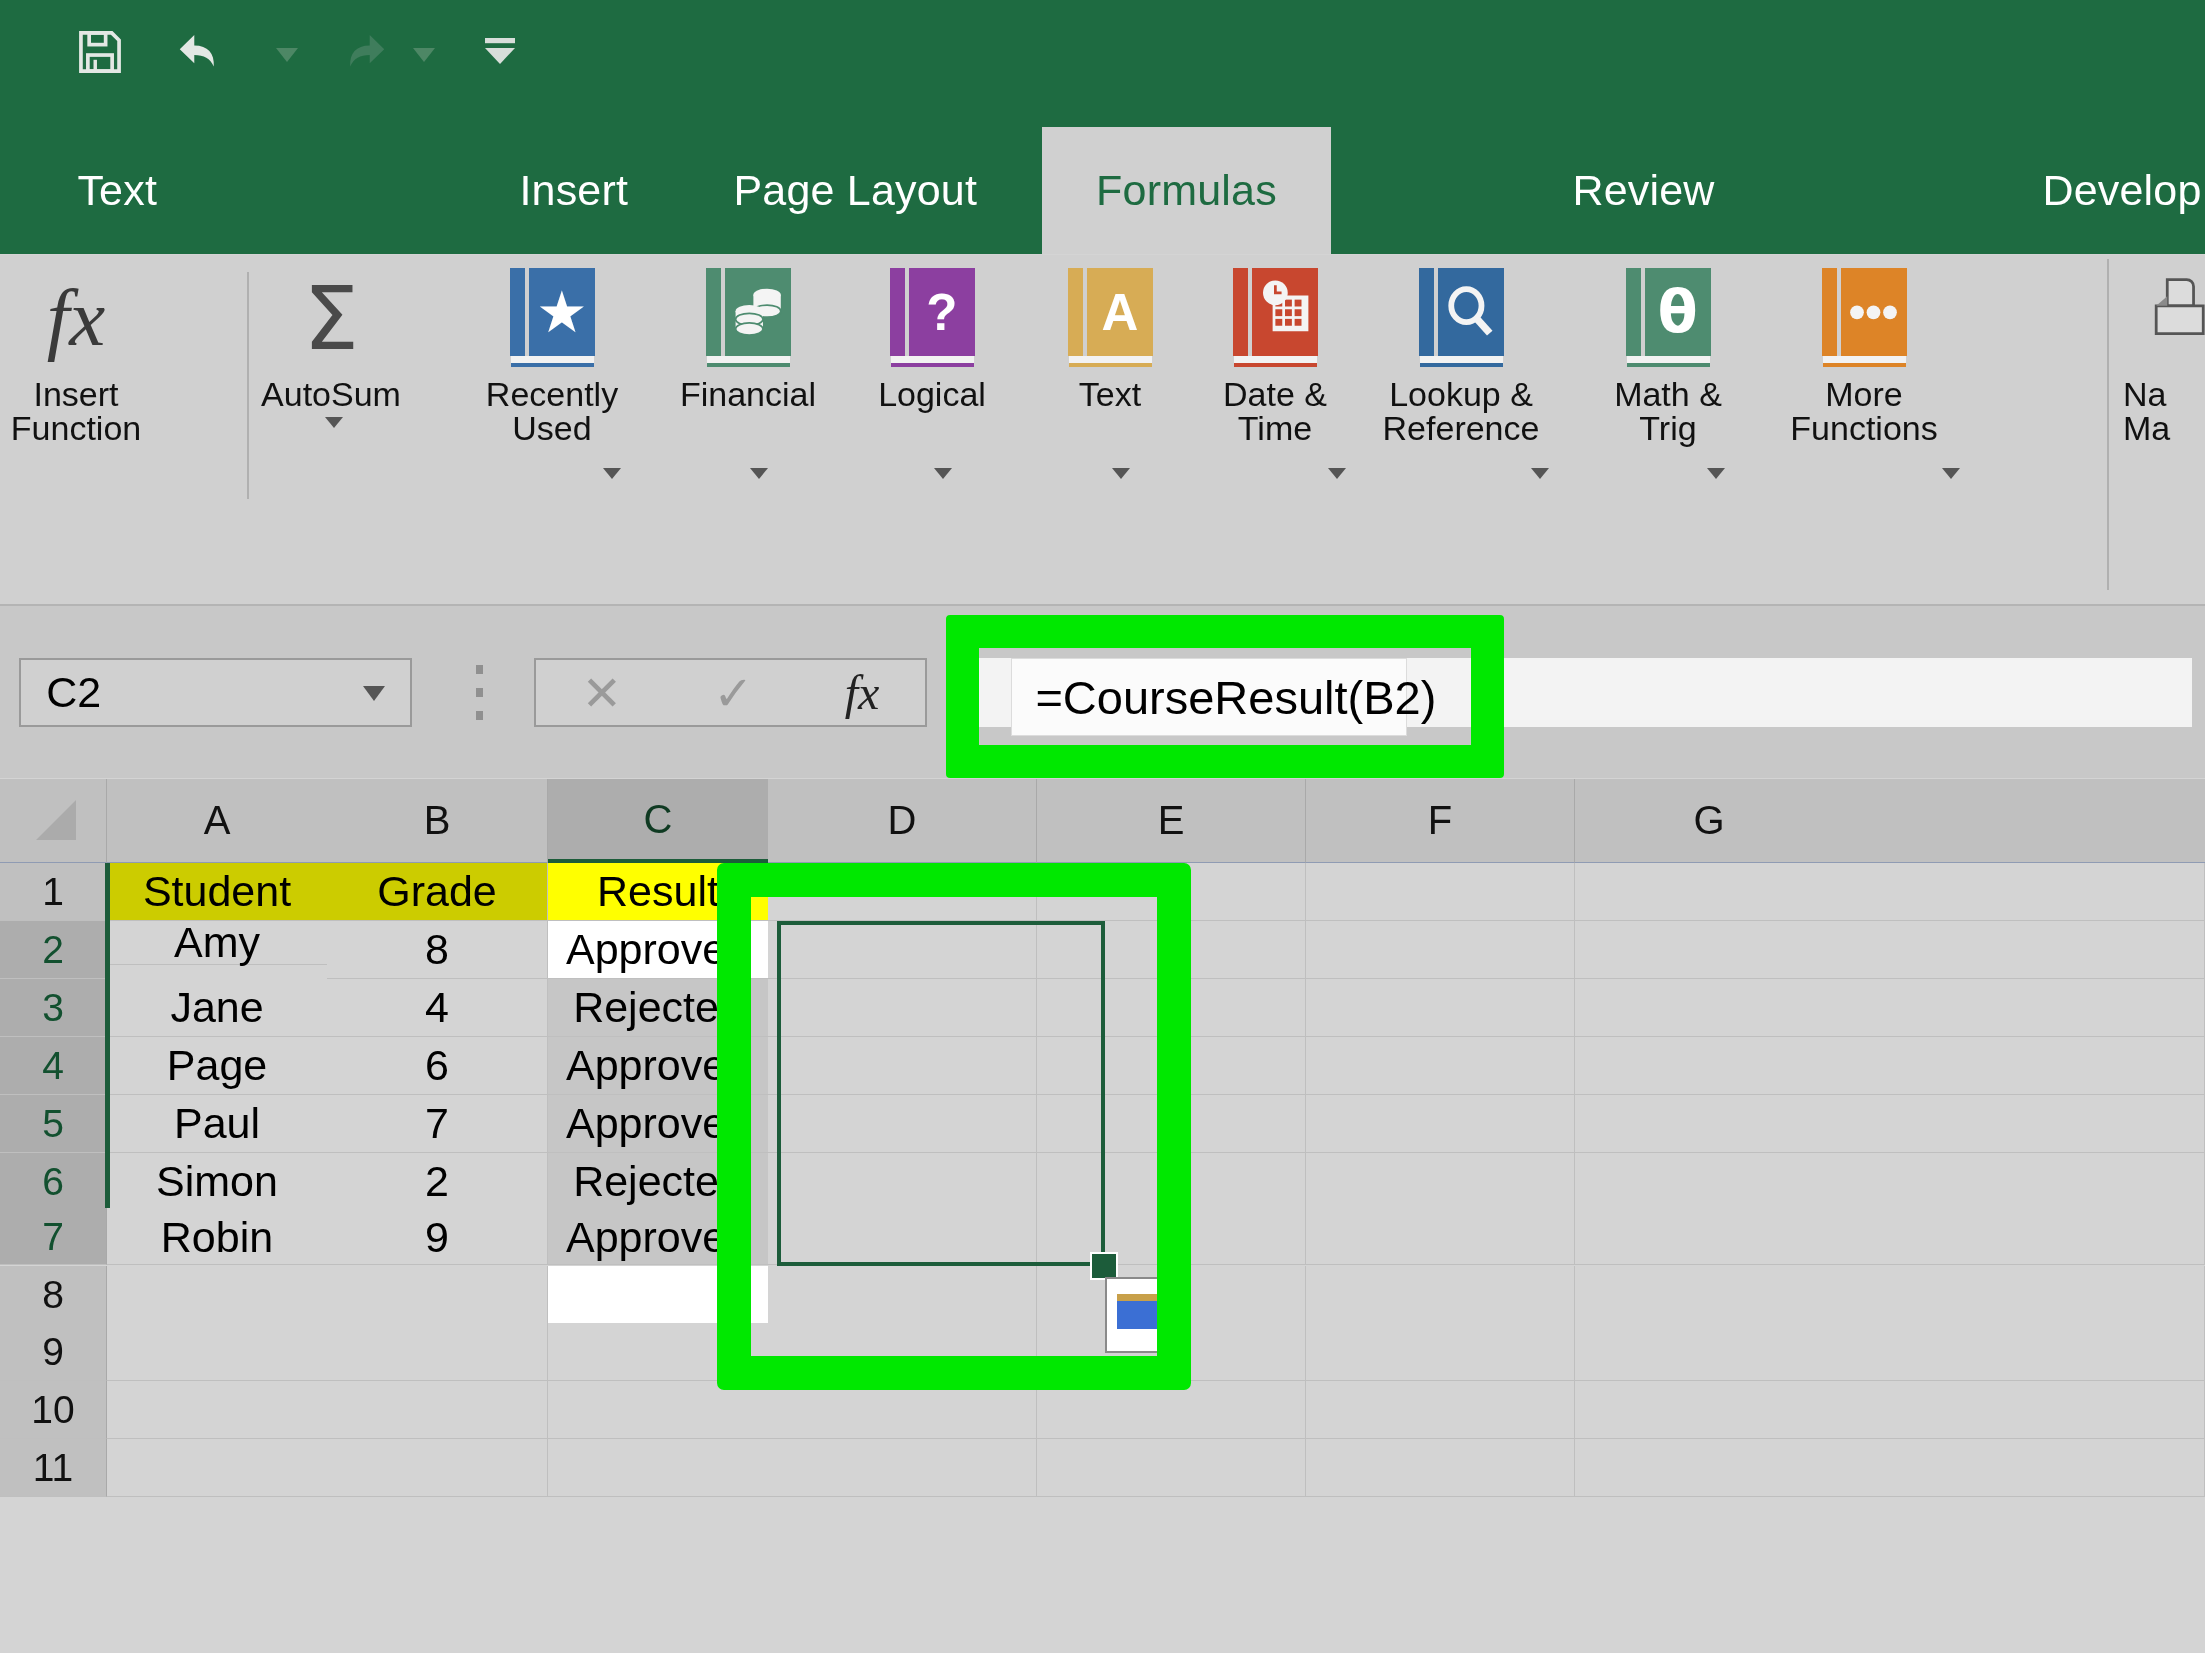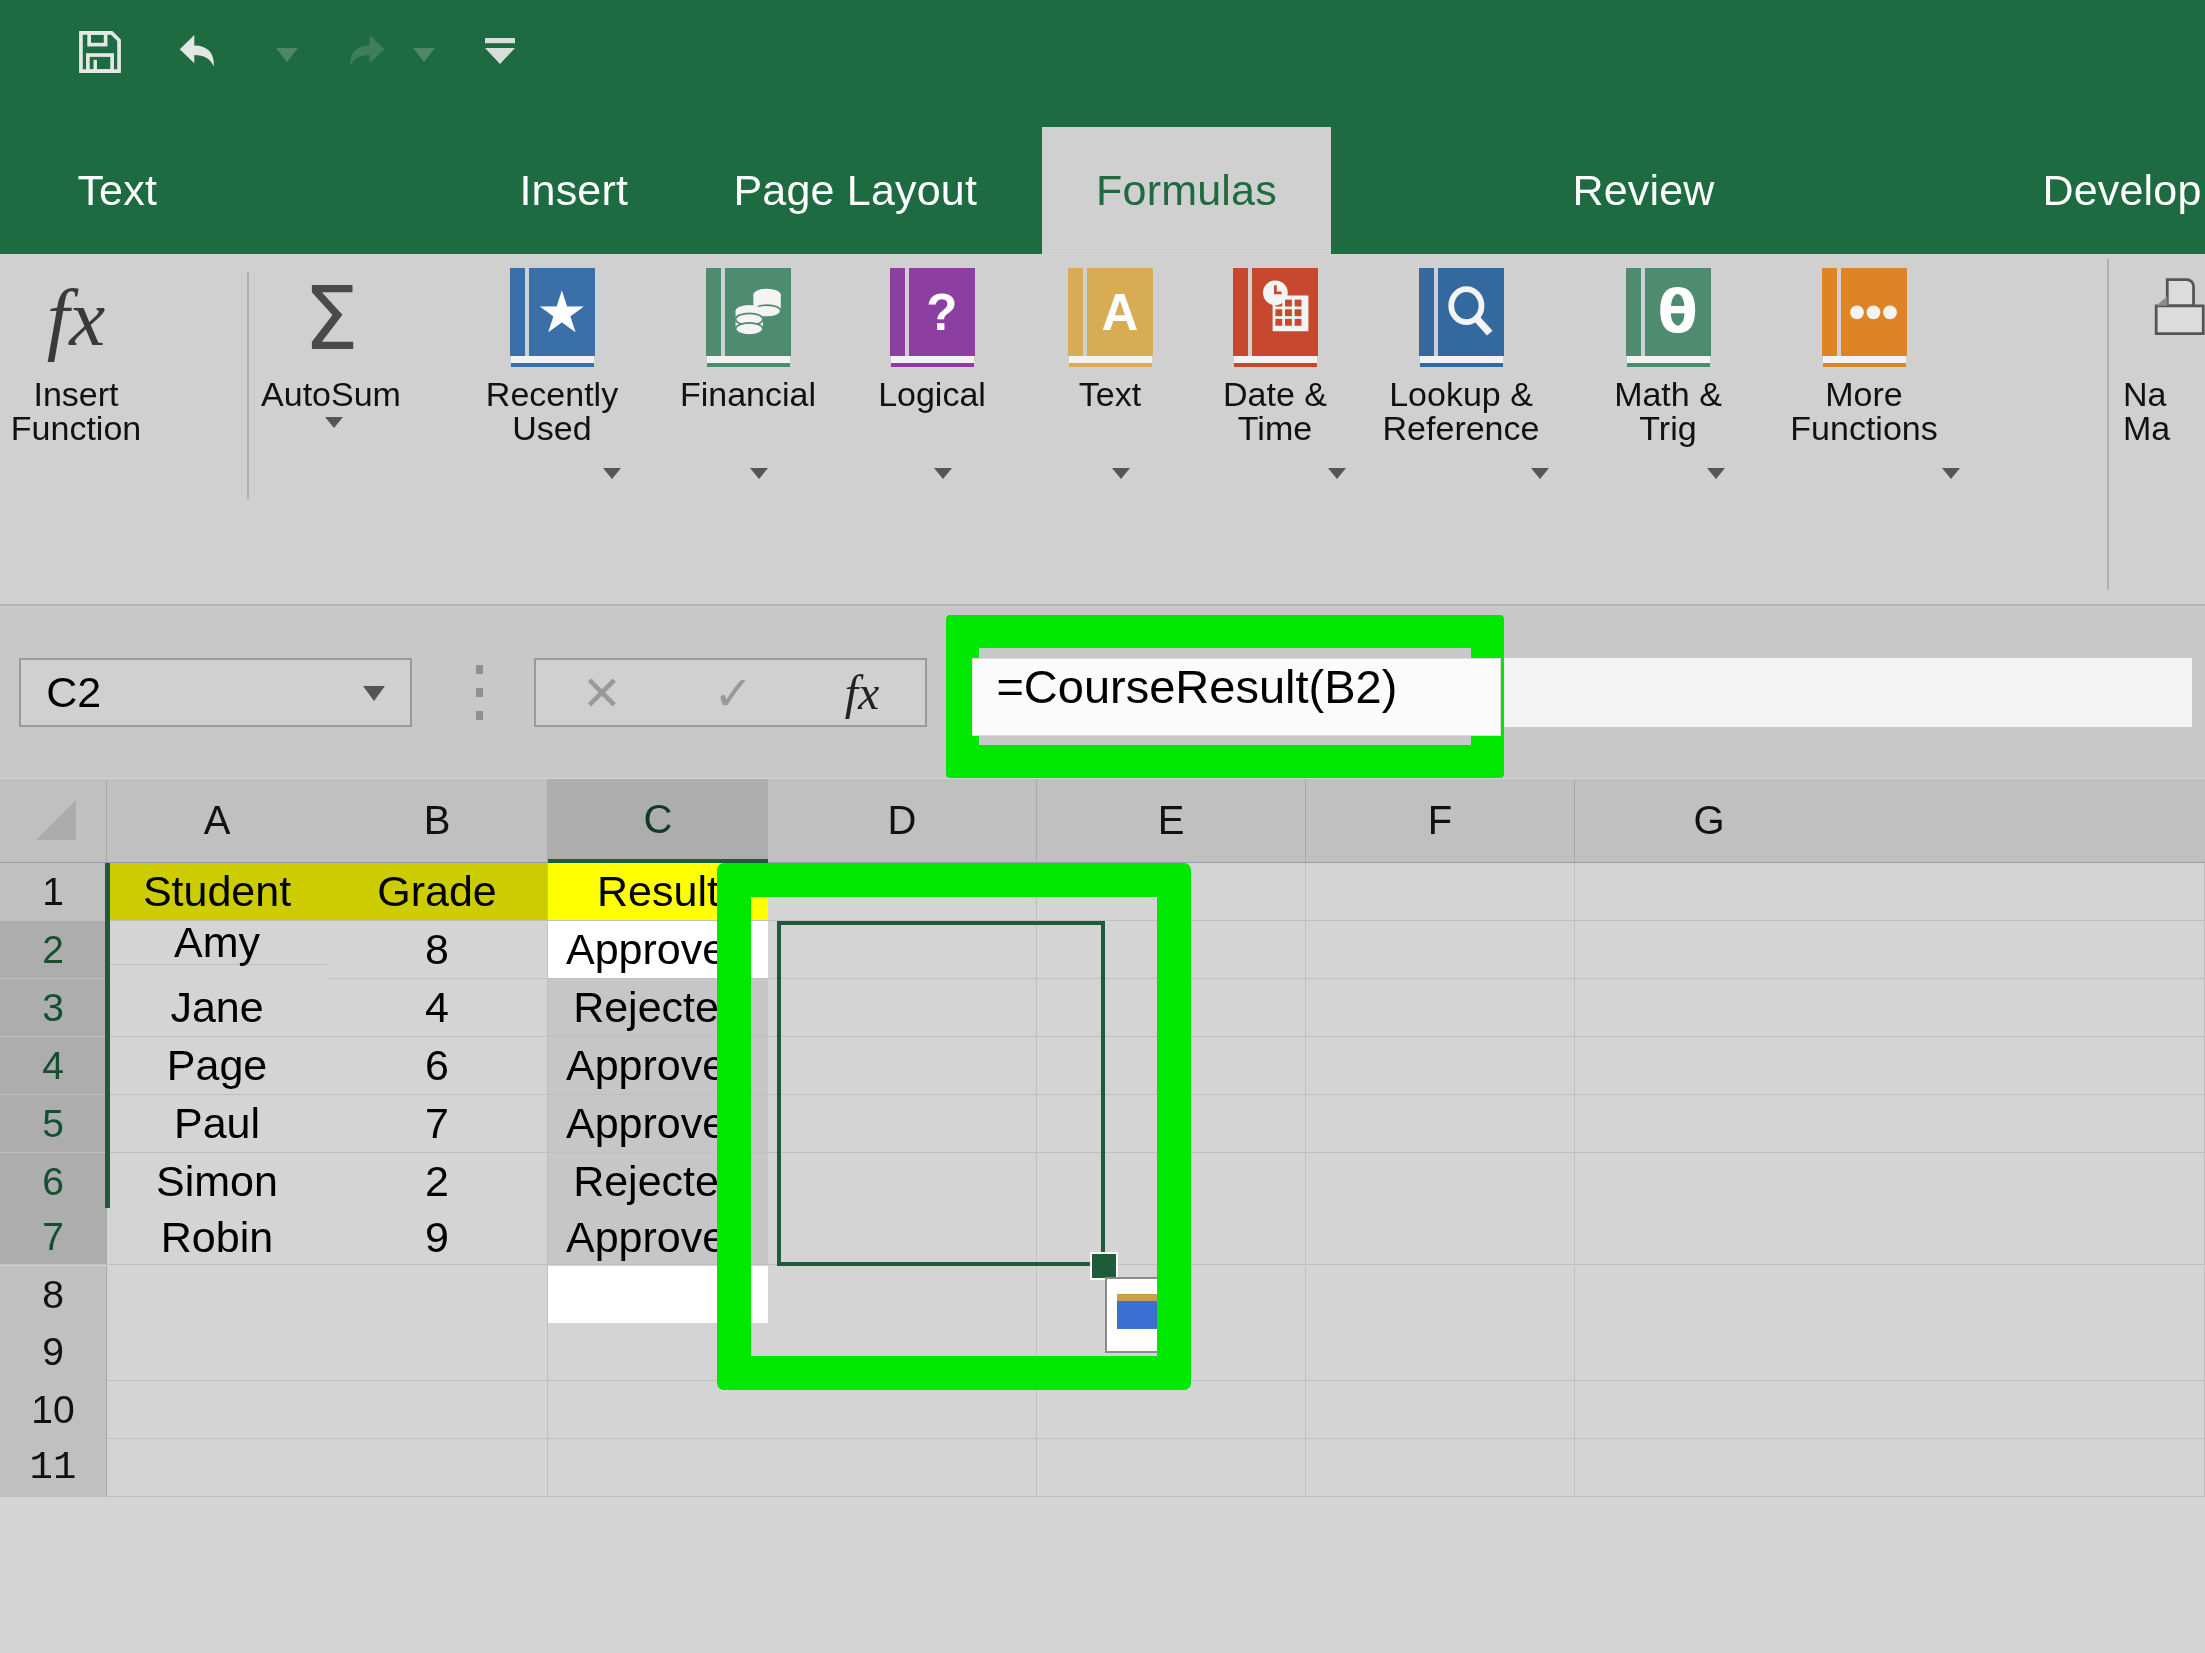--- a/index.html
+++ b/index.html
@@ -134,23 +134,23 @@
     position: absolute; left: 979px; top: 658px; width: 1213px; height: 69px;
     background: #F3F3F3;
   }
 
   
   #formula-highlight {
     position: absolute; left: 946px; top: 615px; width: 558px; height: 163px;
     background: #00E800; border-radius: 4.1px;
   }
   #formula-white {
-    position: absolute; left: 972px; top: 658px; width: 529px; height: 78px;
+    position: absolute; left: 1011px; top: 658px; width: 396px; height: 78px;
     background: #FBFBFB; border: 1.4px solid #dcdcdc;
-    display: flex; align-items: flex-start;
+    display: flex; align-items: center;
   }
   #formula-text {
     margin-left: 23.4px; font-size: 47px; color: #000; white-space: nowrap;
   }
 
   
   #grid { position: absolute; left: 0; top: 779px; width: 2205px; height: 875px; }
   #corner-box {
     position: absolute; left: 0; top: 0; width: 107px; height: 84px;
     background: #C0C0C0; border-right: 1.4px solid #A9A9A9; border-bottom: 1.4px solid #8f9bb3;
@@ -492,21 +492,21 @@
   <div class="row-head" style="top:84px;height:58px;">1</div>
   <div class="row-head sel" style="top:142px;height:58px;">2</div>
   <div class="row-head sel" style="top:200px;height:58px;">3</div>
   <div class="row-head sel" style="top:258px;height:58px;">4</div>
   <div class="row-head sel" style="top:316px;height:58px;">5</div>
   <div class="row-head sel" style="top:374px;height:58px;">6</div>
   <div class="row-head sel" style="top:431px;height:55px;">7</div>
   <div class="row-head" style="top:487px;height:58px;">8</div>
   <div class="row-head" style="top:544px;height:58px;">9</div>
   <div class="row-head" style="top:602px;height:58px;">10</div>
-  <div class="row-head" style="top:660px;height:58px;font-family:Liberation Mono, monospace;">11</div>
+  <div class="row-head" style="top:660px;height:58px;">11</div>
 
   <div class="cell hdr-olive" style="left:107px;top:84px;width:221px;height:58px;">Student</div>
   <div class="cell hdr-olive" style="left:327px;top:84px;width:221px;height:58px;">Grade</div>
   <div class="cell hdr-yellow" style="left:548px;top:84px;width:221px;height:58px;">Result</div>
   <div class="cell" style="left:768px;top:84px;width:269px;height:58px;"></div>
   <div class="cell" style="left:1037px;top:84px;width:269px;height:58px;"></div>
   <div class="cell" style="left:1306px;top:84px;width:269px;height:58px;"></div>
   <div class="cell" style="left:1575px;top:84px;width:269px;height:58px;"></div>
   <div class="cell" style="left:1843px;top:84px;width:362px;height:58px;"></div>
 

